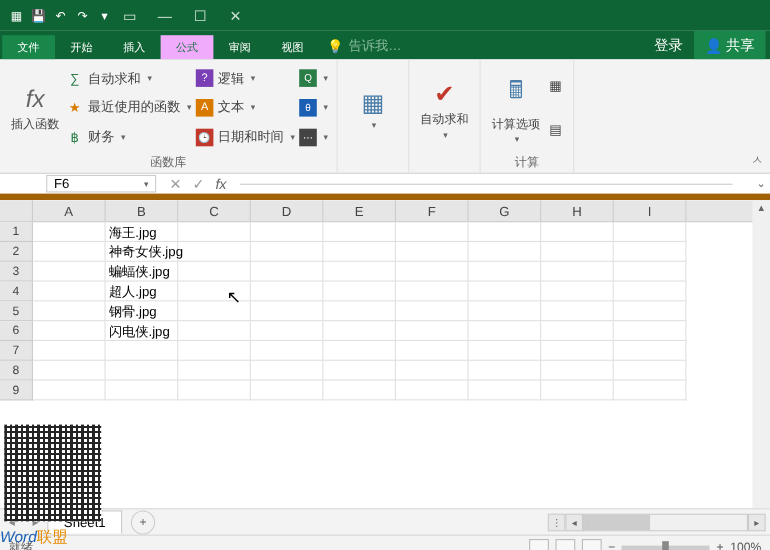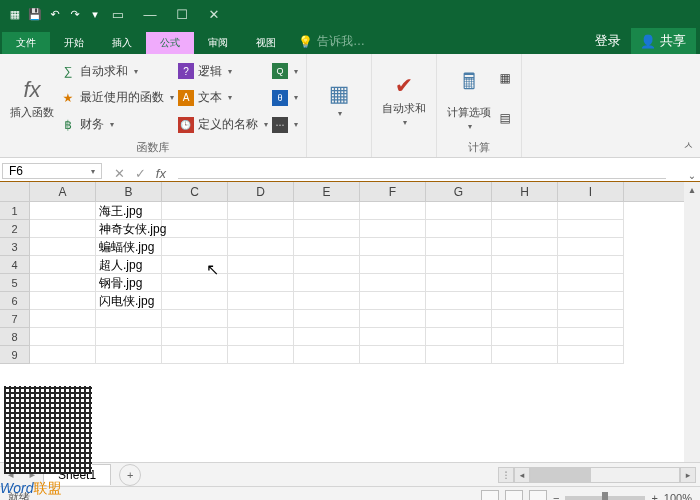--- a/index.html
+++ b/index.html
@@ -22,21 +22,21 @@
 .rgroup { border-right: 1px solid #e1e1e1; padding: 4px 8px 2px; display: flex; flex-direction: column; }
 .rgroup-content { flex: 1; display: flex; gap: 4px; }
 .rgroup-label { text-align: center; font-size: 11px; color: #666; padding-top: 2px; }
 .big-btn { display: flex; flex-direction: column; align-items: center; justify-content: center; width: 48px; font-size: 11px; color: #444; gap: 2px; }
 .big-btn .ic { font-size: 22px; font-style: italic; color: #666; }
 .small-row { display: flex; align-items: center; gap: 4px; font-size: 12px; color: #444; padding: 2px 0; white-space: nowrap; }
 .small-row .ic { width: 16px; height: 16px; display: inline-flex; align-items: center; justify-content: center; font-size: 12px; }
 .col { display: flex; flex-direction: column; justify-content: space-around; }
 .dd { font-size: 8px; color: #666; margin-left: 2px; }
 .collapse { position: absolute; right: 6px; bottom: 4px; font-size: 11px; color: #666; }
-.namebox-row { height: 24px; background: #fff; border-bottom: 1px solid #a16207; display: flex; align-items: flex-end; }
+.namebox-row { height: 24px; background: #fff; border-bottom: 6px solid #a16207; display: flex; align-items: center; padding-left: 40px; }
 .namebox { width: 100px; border: 1px solid #ccc; margin: 2px; padding: 0 6px; font-size: 12px; display: flex; align-items: center; justify-content: space-between; }
 .fx-btns { display: flex; align-items: center; gap: 10px; padding: 0 10px; color: #999; font-size: 13px; }
 .fx-label { font-style: italic; color: #666; font-size: 13px; }
 .formula-bar { flex: 1; border-bottom: 1px solid #ccc; margin: 2px 18px 2px 2px; }
 .fb-expand { width: 16px; display: flex; align-items: center; justify-content: center; color: #666; font-size: 10px; }
 .grid-area { position: relative; height: 280px; background: #fff; overflow: hidden; }
 .col-headers { display: flex; height: 20px; background: #e6e6e6; border-bottom: 1px solid #ccc; }
 .corner { width: 30px; border-right: 1px solid #ccc; background: #e6e6e6; }
 .ch { width: 66px; border-right: 1px solid #ccc; text-align: center; font-size: 12px; color: #444; line-height: 20px; }
 .rows { }
@@ -137,21 +137,21 @@
             <span>逻辑</span>
             <span class="dd">▾</span>
           </div>
         <div class="small-row">
             <span class="ic" style="background:#d97a00;color:#fff;font-size:10px">A</span>
             <span>文本</span>
             <span class="dd">▾</span>
           </div>
         <div class="small-row">
             <span class="ic" style="background:#c1392b;color:#fff;font-size:9px">🕒</span>
-            <span>定义的名称</span>
+            <span>日期和时间</span>
             <span class="dd">▾</span>
           </div>
       </div>
       <div class="col">
         <div class="small-row">
             <span class="ic" style="background:#2a7d46;color:#fff;font-size:9px">Q</span>
             <span class="dd">▾</span>
           </div>
         <div class="small-row">
             <span class="ic" style="background:#1a5fb4;color:#fff;font-size:9px">θ</span>

